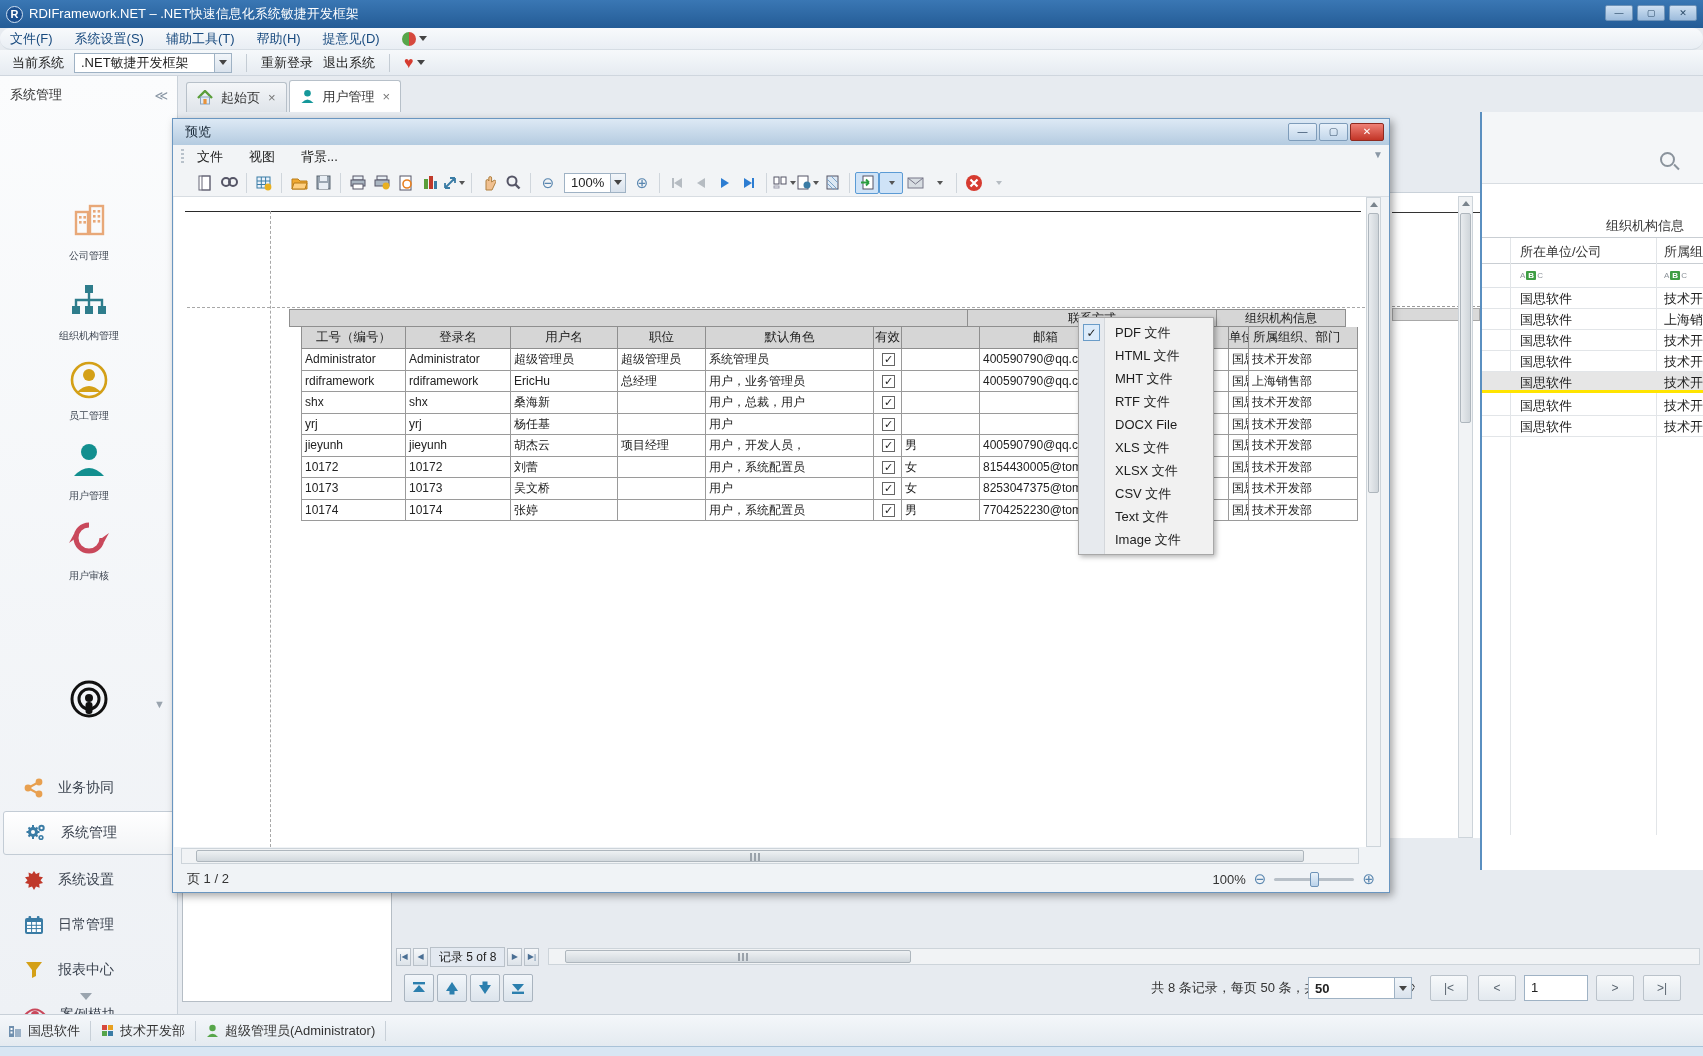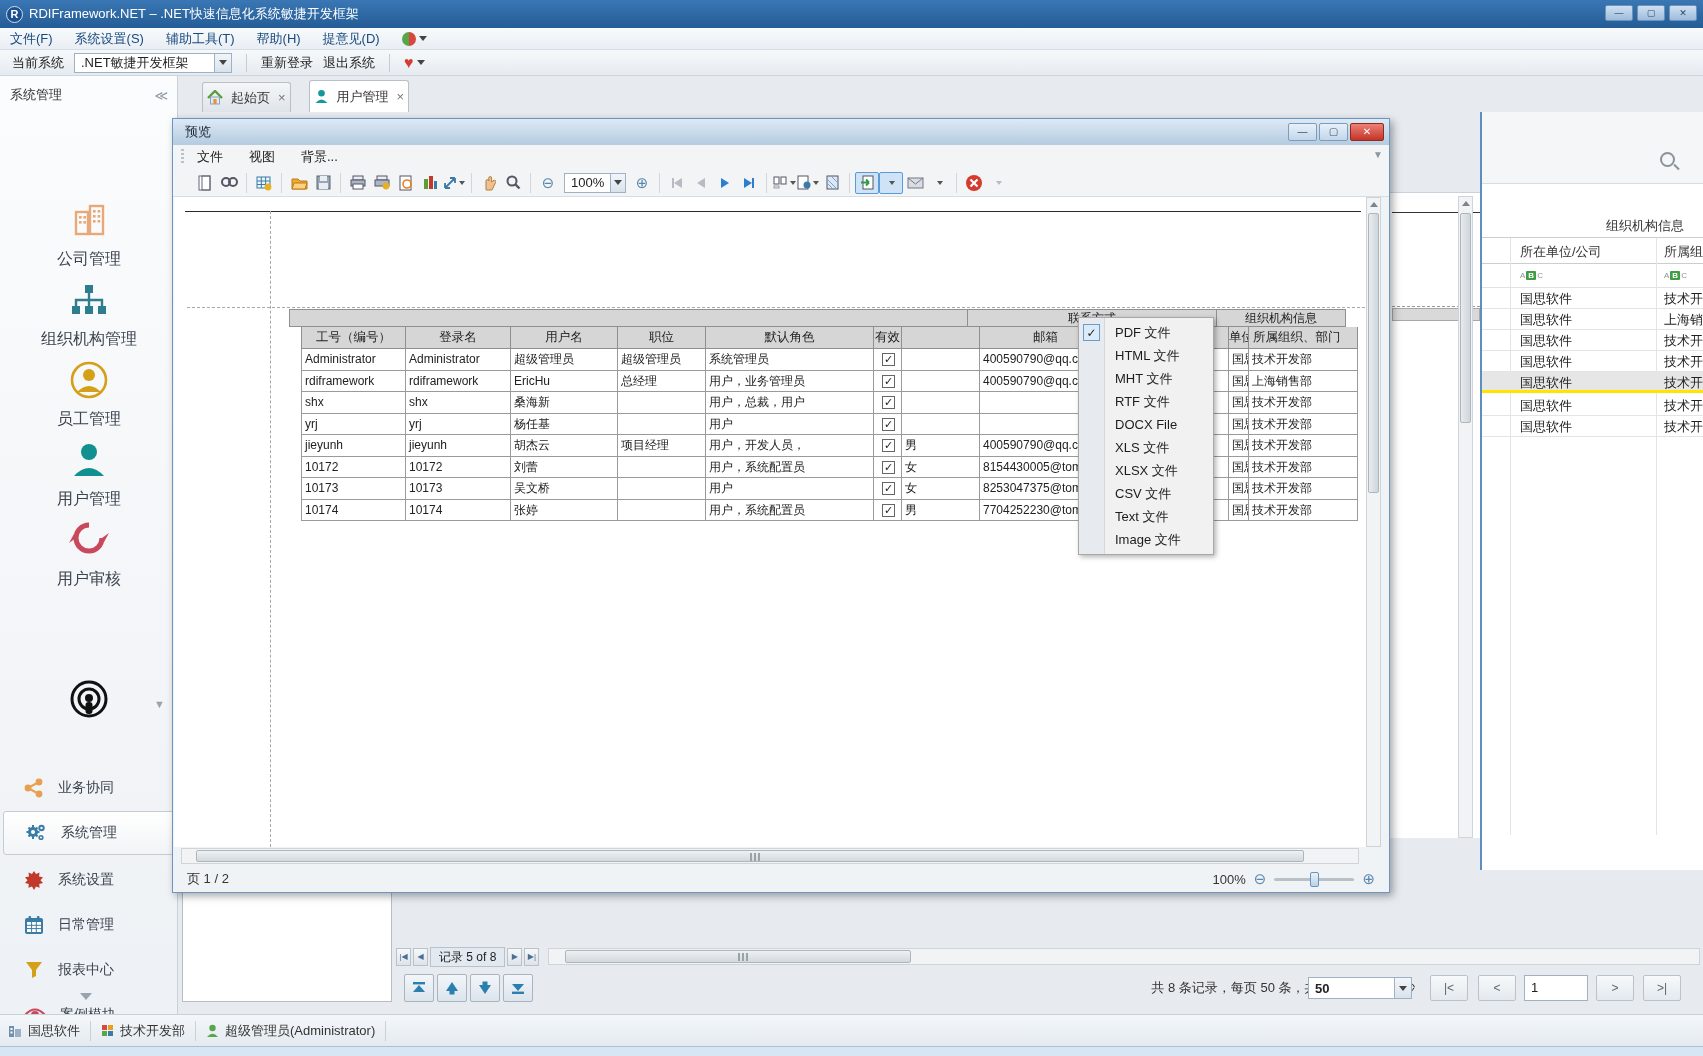--- a/index.html
+++ b/index.html
@@ -11,55 +11,55 @@
   
   .titlebar { left:0; top:0; width:1703px; height:28px;
     background:linear-gradient(#3a77b4,#245c96); color:#fff; display:flex; align-items:center; }
   .logo { width:17px; height:17px; border-radius:50%; background:#1b4f8f; border:1px solid #cfe0f2;
     color:#fff; font-size:11px; font-weight:bold; text-align:center; line-height:15px; margin:0 6px 0 6px; }
   .wbtns { position:absolute; right:6px; top:5px; display:flex; gap:4px; }
   .wbtn { width:28px; height:16px; background:linear-gradient(#cfe0f2,#9dbcdc); border:1px solid #6e93b8;
     border-radius:2px; color:#2b4a68; font-size:9px; line-height:14px; text-align:center; }
   .menubar { left:0; top:28px; width:1703px; height:22px;
     background:linear-gradient(#f8fafc,#e9eef4); border-bottom:1px solid #d6dde4;
-    display:flex; align-items:center; padding-left:10px; gap:22px; color:#17497e; }
+    display:flex; align-items:center; padding-left:10px; gap:22px; color:#17497e;border-radius:11px; }
   .appbar { left:0; top:50px; width:1703px; height:26px;
     background:linear-gradient(#f6f9fb,#e6ebf1); border-bottom:1px solid #cfd6de;
     display:flex; align-items:center; padding-left:12px; gap:10px; }
   .combo { background:#fff; border:1px solid #9fb2c4; height:20px; display:flex; align-items:center; }
   .combo .cv { padding:0 6px; white-space:nowrap; }
   .cbtn { width:17px; height:100%; border-left:1px solid #9fb2c4;
     background:linear-gradient(#f2f6fa,#d9e2ec); display:flex; align-items:center; justify-content:center; }
   .dn { width:0; height:0; border-left:4px solid transparent; border-right:4px solid transparent; border-top:5px solid #444; }
   .vsep { width:1px; height:18px; background:#c4ccd4; margin:0 4px; }
   .heart { color:#d63b30; font-size:16px; }
   .pie { width:14px; height:14px; border-radius:50%; background:conic-gradient(#d6493e 0 50%, #57a64a 50% 100%); }
 
   
   .sidebar { left:0; top:76px; width:178px; height:938px;
     background:linear-gradient(180deg,#fbfcfd,#eef1f5); border-right:1px solid #c9d1d9; }
   .sb-head { position:absolute; left:0; top:6px; width:178px; height:26px; display:flex;
     align-items:center; padding:0 10px; color:#333; }
   .sb-head .coll { margin-left:auto; color:#8a97a5; font-size:13px; }
   .mod { position:absolute; left:0; width:178px; text-align:center; color:#3c4térieur; }
-  .mod .lbl { display:block; margin-top:6px; color:#3c4450; font-size:16px; }
+  .mod .lbl { display:block; margin-top:6px; color:#3c4450; font-size:10px; }
   .mod svg { display:inline-block; }
   .podarrow { position:absolute; left:154px; color:#9aa4ae; font-size:11px; }
   .nav-item { position:absolute; left:0; width:178px; height:44px; display:flex; align-items:center;
     padding-left:24px; gap:14px; color:#3c4450; font-size:14px; }
   .nav-item.sel { left:3px; width:172px; background:linear-gradient(#ffffff,#f2f4f6);
     border:1px solid #c3ccd5; border-radius:3px; padding-left:21px; }
   .sb-bottom-arrow { position:absolute; left:80px; bottom:14px; width:0; height:0;
     border-left:6px solid transparent; border-right:6px solid transparent; border-top:7px solid #9aa4ae; }
 
   
   .tabbar { left:178px; top:82px; width:1525px; height:30px; display:flex; align-items:flex-end; padding-left:8px; gap:2px; }
-  .tab { height:30px; display:flex; align-items:center; gap:8px; padding:0 4px;
+  .tab { height:30px; display:flex; align-items:center; gap:8px; padding:0 10px;
     border:1px solid #b7c0c9; border-bottom:none; border-radius:3px 3px 0 0;
-    background:linear-gradient(#f4f6f8,#dfe4ea); color:#333;margin-left:16px; }
+    background:linear-gradient(#f4f6f8,#dfe4ea); color:#333; }
   .tab.active { background:#fff; height:32px; }
   .tab .x { color:#777; font-size:13px; }
 
   
   .treepanel { left:182px; top:118px; width:210px; height:884px; background:#fff; border:1px solid #b5bdc5; }
   .bg2win { left:1390px; top:192px; width:90px; height:646px; background:#fff; border-top:1px solid #c9d1d9; }
   .bg2line { left:1392px; top:212px; width:88px; height:1px; background:#333; }
   .bg2dash { left:1392px; top:306px; width:88px; height:0; border-top:1px dashed #9a9a9a; }
   .bg2band { left:1392px; top:308px; width:88px; height:13px; background:#d9d9d9; border:1px solid #a8a8a8; }
   .vscroll2 { left:1458px; top:196px; width:15px; height:642px; background:#f1f3f5; border:1px solid #cdd4da; }

